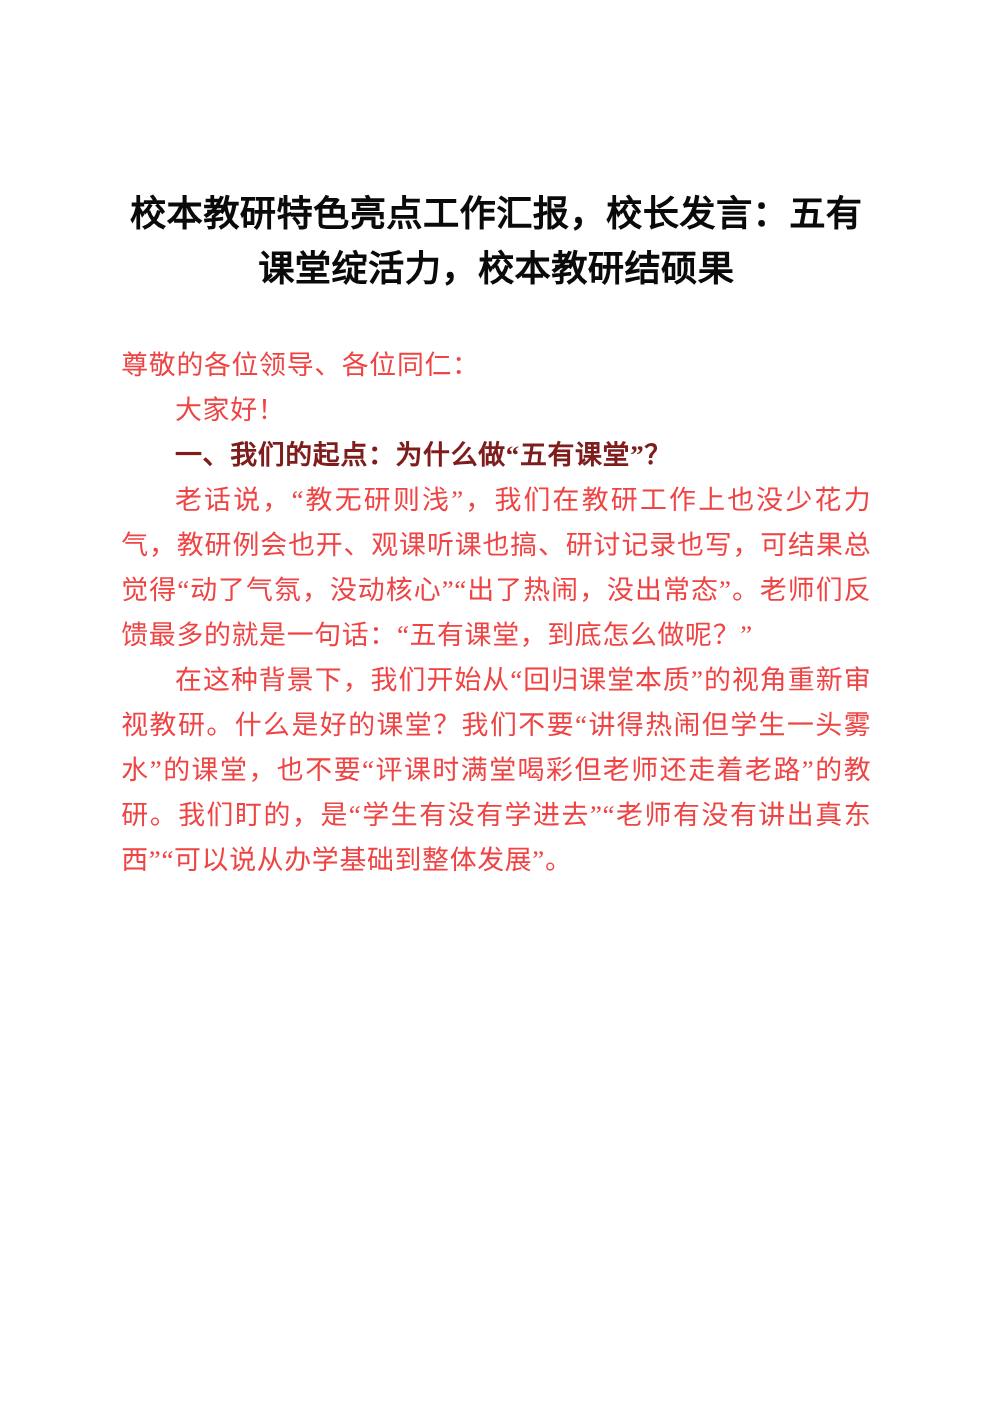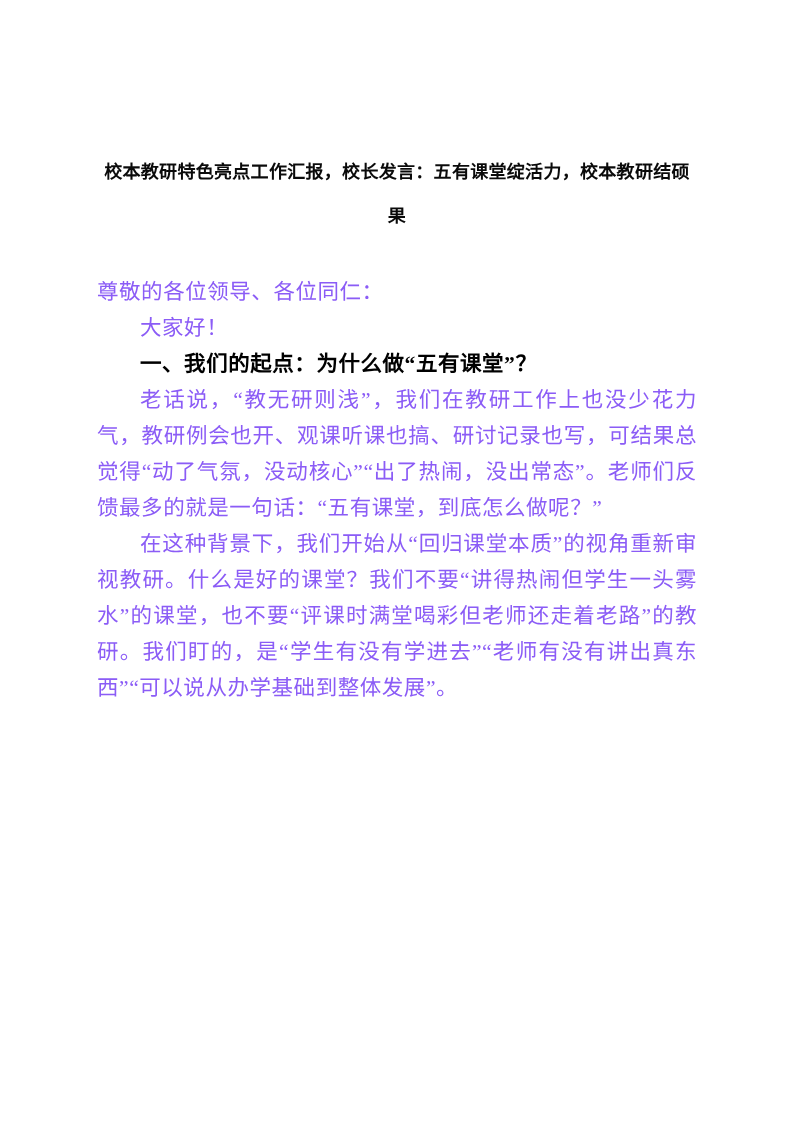--- a/index.html
+++ b/index.html
@@ -22,40 +22,40 @@
     position: absolute;
     left: 97px;
     top: 150px;
     width: 600px;
   }
 
   
   .doc-title {
     font-family: "Liberation Sans", "DejaVu Sans", sans-serif;
     font-weight: bold;
-    font-size: 18px;
+    font-size: 29px;
     line-height: 44px;
     color: #0a0a0a;
     text-align: center;
     letter-spacing: 0.3px;
     margin: 0;
     padding: 0 4px;
     text-rendering: optimizeLegibility;
   }
 
   .title-gap {
     height: 36px;
   }
 
   
   .para {
     font-family: "Liberation Serif", "DejaVu Serif", serif;
     font-size: 21.5px;
     line-height: 36px;
-    color: #8b5cf6;
+    color: #ef4444;
     margin: 0;
     text-align: justify;
     text-justify: inter-ideograph;
     letter-spacing: 0.55px;
     word-break: break-all;
     white-space: normal;
   }
 
   .para.indent {
     text-indent: 2em;
@@ -64,21 +64,21 @@
   .para.flush {
     text-indent: 0;
   }
 
   
   .section-heading {
     font-family: "Liberation Serif", "DejaVu Serif", serif;
     font-weight: bold;
     font-size: 21.5px;
     line-height: 36px;
-    color: #000000;
+    color: #7f1d1d;
     margin: 0;
     text-indent: 2em;
     letter-spacing: 0.55px;
     text-align: left;
     word-break: break-all;
   }
 </style>
 </head>
 <body>
 

